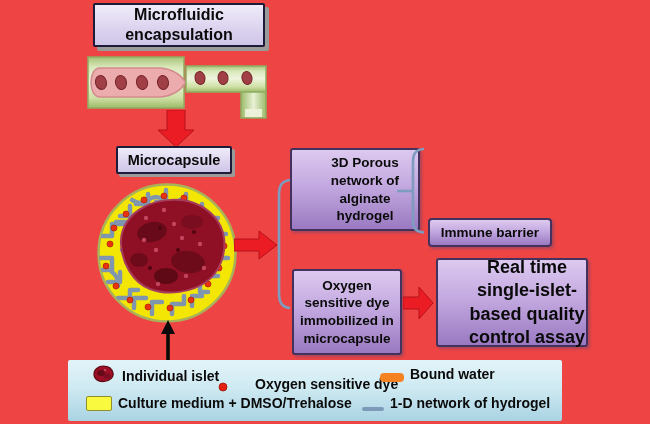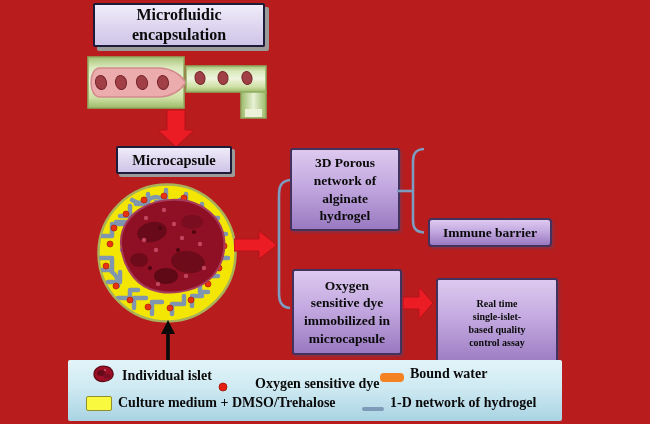--- a/index.html
+++ b/index.html
@@ -1,18 +1,18 @@
 <!DOCTYPE html>
 <html><head>
 <meta charset="utf-8">
 <style>
   html,body{margin:0;padding:0;background:#fff;}
   #canvas{
-    position:relative;width:650px;height:424px;background:#b91c1c;overflow:hidden;
-    font-family:Liberation Serif, serif;
+    position:relative;width:650px;height:424px;background:#ef4444;overflow:hidden;
+    font-family:Liberation Sans, sans-serif;
   }
   .abs{position:absolute;}
   .pre{white-space:pre-line;}
   
   .labelbox{
     background:linear-gradient(180deg,#f0ecfa 0%,#ddd5ef 55%,#cfc5e8 100%);
     border:2px solid #1c1c3a;border-radius:2px;
     box-shadow:4px 4px 0 #9a9a9a;
     display:flex;align-items:center;justify-content:center;
     font-weight:bold;color:#0a0a0a;text-align:center;
@@ -169,21 +169,21 @@
   </svg>
 
   <svg class="abs" style="left:234px;top:230px;" width="44" height="30">
     <polygon points="0,9 25,9 25,1 43,15 25,29 25,21 0,21" fill="#ec1c24" stroke="#b5121a" stroke-width="1"></polygon>
   </svg>
 
   <svg class="abs" style="left:274px;top:178px;" width="18" height="132">
     <path d="M16,2 C6,3 5,10 5,18 L5,114 C5,122 6,129 16,130" stroke="#7d9cc0" stroke-width="2.6" fill="none"></path>
   </svg>
 
-  <div class="abs pbox pre" style="left:290px;top:148px;width:106px;height:79px;">3D Porous
+  <div class="abs pbox pre" style="left:290px;top:148px;width:106px;height:79px;padding-left:20px;">3D Porous
 network of
 alginate
 hydrogel</div>
 
   <svg class="abs" style="left:396px;top:146px;" width="30" height="90">
     <path d="M1,45 L17,45" stroke="#7d9cc0" stroke-width="2.6" fill="none"></path>
     <path d="M28,3 C18,3.5 17,10 17,16 L17,74 C17,80 18,86 28,86.5" stroke="#7d9cc0" stroke-width="2.6" fill="none"></path>
   </svg>
 
 
@@ -191,21 +191,21 @@
 
   <div class="abs pbox pre" style="left:292px;top:269px;width:106px;height:82px;">Oxygen
 sensitive dye
 immobilized in
 microcapsule</div>
 
   <svg class="abs" style="left:403px;top:286px;" width="31" height="34">
     <polygon points="0,11 16,11 16,1 30,17 16,33 16,23 0,23" fill="#ec1c24" stroke="#b5121a" stroke-width="1"></polygon>
   </svg>
 
-  <div class="abs pbox pre" style="left:436px;top:278px;width:118px;height:85px;font-size:10px;">Real time
+  <div class="abs pbox pre" style="left:436px;top:258px;width:118px;height:85px;font-size:18px;padding-left:30px;">Real time
 single-islet-
 based quality
 control assay</div>
 
   <div id="legend" class="abs" style="left:68px;top:360px;width:494px;height:61px;">
 
     <div class="leg-item" style="left:22px;top:4px;">
       <svg width="26" height="20">
         <path d="M4,10 C4,5 9,2 13,2 C18,2 22,4 23,9 C24,13 20,17 14,17.5 C8,18 4,15 4,10 Z" fill="#9c0f26" stroke="#5c0a16" stroke-width="1.2"></path>
         <ellipse cx="11" cy="9" rx="4" ry="3" fill="#650a18"></ellipse>

